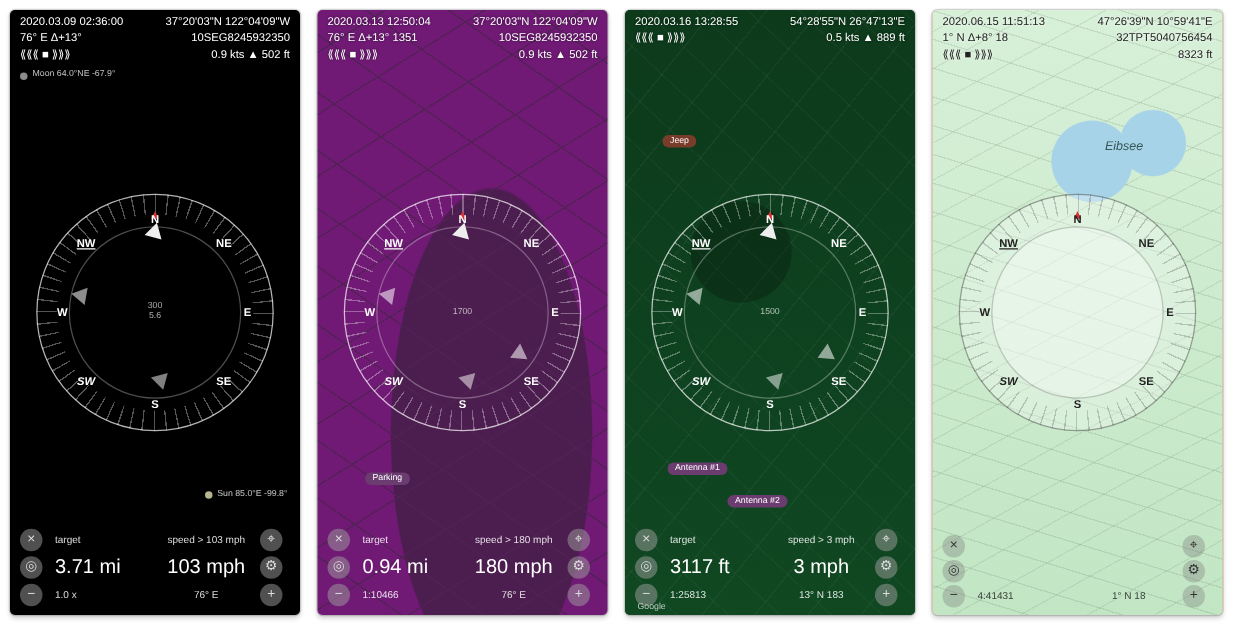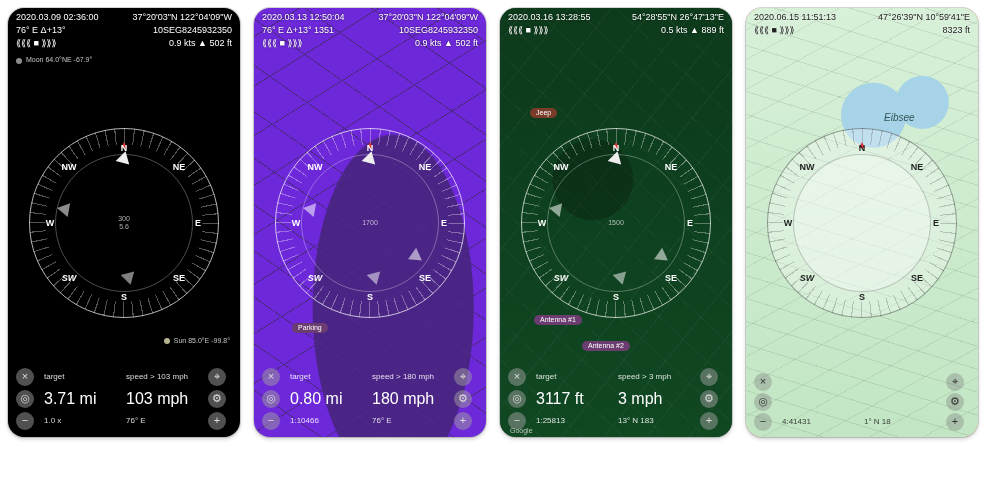--- a/index.html
+++ b/index.html
@@ -8,31 +8,31 @@
     font-family: -apple-system, "Helvetica Neue", Arial, sans-serif;
     width: 986px;
     height: 502px;
     overflow: hidden;
     display: flex;
     gap: 14px;
     padding: 8px;
   }
   .phone {
     width: 232px;
-    height: 429px;
-    border-radius: 16px;
+    height: 484px;
+    border-radius: 4px;
     position: relative;
     overflow: hidden;
     box-shadow: 0 0 0 1px rgba(0,0,0,.15), 0 2px 4px rgba(0,0,0,.2);
     color: #fff;
     font-size: 9px;
     line-height: 1.2;
   }
   .phone.bg-black   { background: #000; }
-  .phone.bg-darkmap { background: #6d28d9; }
+  .phone.bg-darkmap { background: #701a75; }
   .phone.bg-sat     { background: #0e3d1e; padding-left: 17px; }
   .phone.bg-topo    { background: #fdba74; color: #222; }
 
   
   .mapbg {
     position: absolute; inset:0;
     opacity: .45;
   }
   .phone.bg-darkmap .mapbg {
     background:
@@ -113,21 +113,21 @@
     position:absolute;
     transform: translate(-50%,-50%);
   }
   .n  { left:50%; top:11%; }
   .ne { left:79%; top:21%; }
   .e  { left:89%; top:50%; }
   .se { left:79%; top:79%; }
   .s  { left:50%; top:89%; }
   .sw { left:21%; top:79%;font-style:italic; }
   .w  { left:11%; top:50%; }
-  .nw { left:21%; top:21%; }
+  .nw { left:21%; top:21%;text-decoration:underline; }
   .red-n {
     position:absolute; left:50%; top:9%; transform:translate(-50%,-50%);
     width:0;height:0;border-left:3px solid transparent;border-right:3px solid transparent;
     border-bottom:6px solid #d33;
   }
 
   .arrow {
     position:absolute;
     left:50%; top:50%;
     width:0;height:0;
@@ -156,21 +156,21 @@
   }
   .ibtn {
     width:18px;height:18px;border-radius:50%;
     background:rgba(160,160,160,.5);
     display:flex;align-items:center;justify-content:center;
     font-size:11px; color:#ddd;
   }
   .phone.bg-topo .ibtn { background:rgba(120,120,120,.35); color:#333;}
   .fl { font-size:8px; opacity:.85; }
   .fv { font-size:16px; font-weight:500; }
-  .fr { text-align:left; }
+  .fr { text-align:center; }
   .google {
     position:absolute; left:10px; bottom:2px; font-size:7px; opacity:.7;
   }
 
   
   .marker {
     position:absolute;
     background:#6b3c6f;
     color:#fff;
     font-size:7px;
@@ -289,21 +289,21 @@
   </div>
 
   <div class="marker" style="left:38px; bottom:104px;">Parking</div>
 
   <div class="footer">
     <div class="ibtn">×</div>
     <div class="fl">target</div>
     <div class="fl fr">speed &gt; 180 mph</div>
     <div class="ibtn">⌖</div>
     <div class="ibtn">◎</div>
-    <div class="fv">0.80 mi</div>
+    <div class="fv">0.94 mi</div>
     <div class="fv fr">180 mph</div>
     <div class="ibtn">⚙</div>
     <div class="ibtn">−</div>
     <div class="fl">1:10466</div>
     <div class="fl fr">76° E</div>
     <div class="ibtn">+</div>
   </div>
 </div>
 
 <div class="phone bg-sat">
@@ -364,20 +364,24 @@
 </div>
 
 <div class="phone bg-topo">
   <div class="mapbg"></div>
   <div class="hdr">
     <div class="row">
       <div>2020.06.15 11:51:13</div>
       <div class="rt">47°26'39"N 10°59'41"E</div>
     </div>
     <div class="row">
+      <div>1° N Δ+8° 18</div>
+      <div class="rt">32TPT5040756454</div>
+    </div>
+    <div class="row">
       <div>⟪⟪⟪ ■ ⟫⟫⟫</div>
       <div class="rt">8323 ft</div>
     </div>
   </div>
 
   <div style="position:absolute; left:138px; top:104px; font-size:10px; color:#355; font-style:italic;">Eibsee</div>
 
   <div class="compass">
     <div class="ticks"></div>
     <div class="ring"></div>

